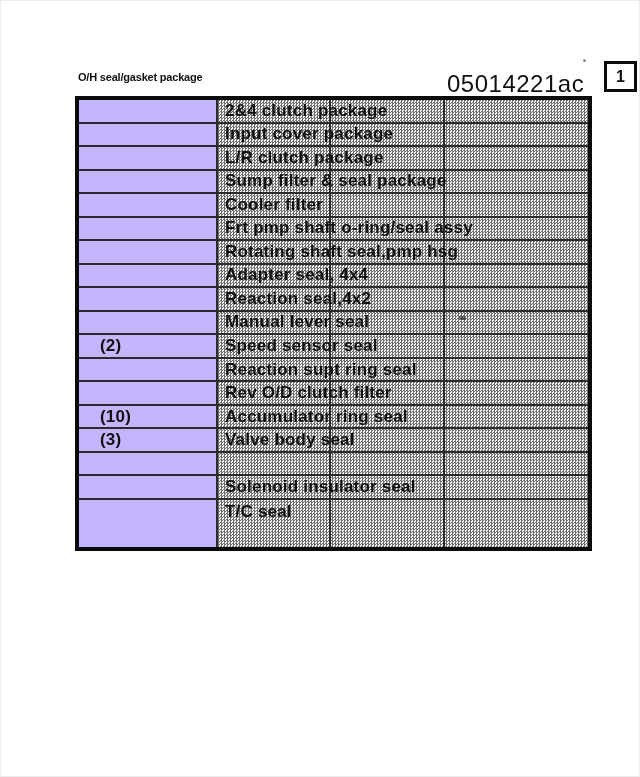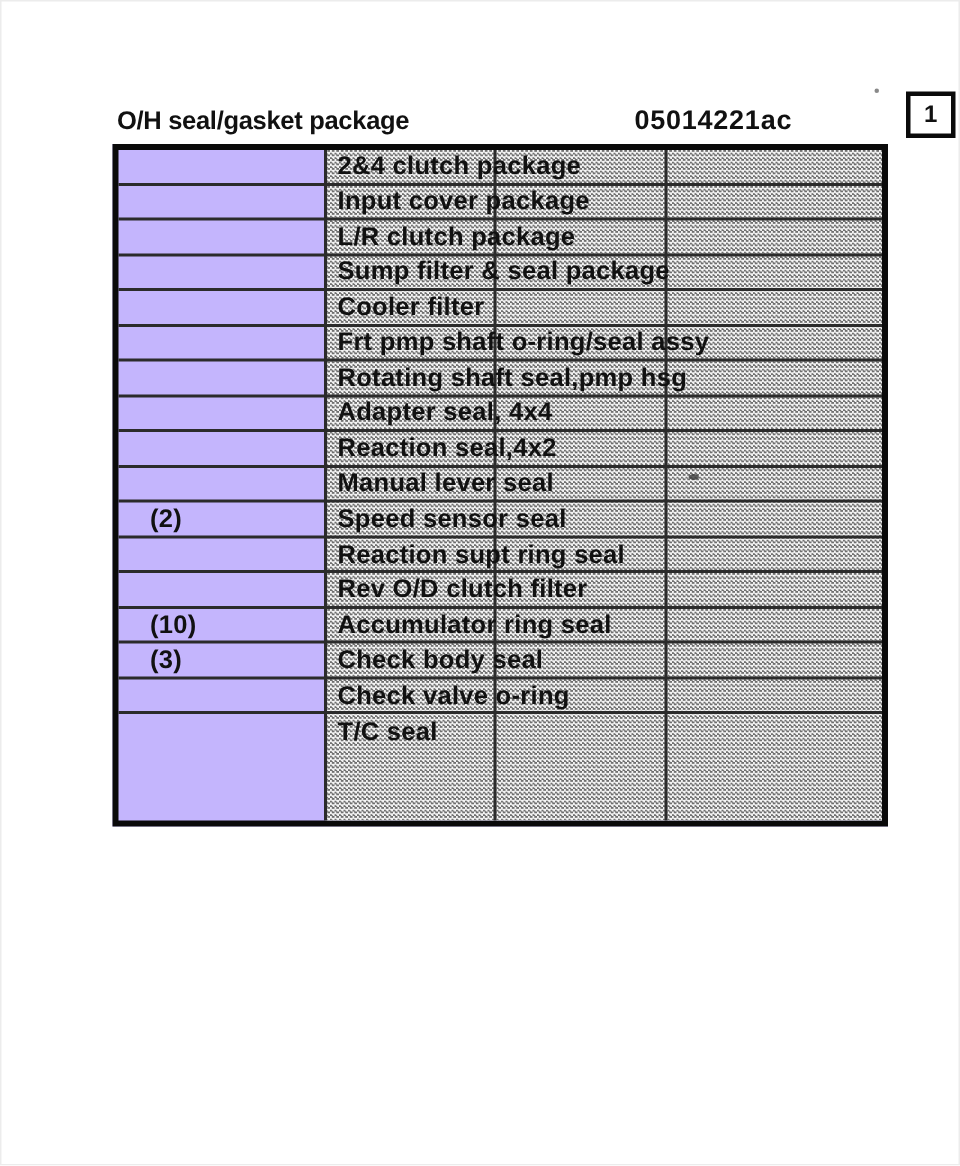--- a/index.html
+++ b/index.html
@@ -10,25 +10,25 @@
   }
   html,body{margin:0;padding:0;background:#ffffff;}
   body{font-family:"Liberation Sans", sans-serif; -webkit-font-smoothing:antialiased;}
   .screen{
     position:relative;width:640px;height:777px;background:#ffffff;overflow:hidden;
     box-shadow:inset 0 0 0 1px #ececec;
   }
   
   .doc-title{
     position:absolute;left:78px;top:71px;
-    font-size:17px;font-weight:bold;color:var(--ink);letter-spacing:-0.2px;white-space:nowrap;
+    font-size:11px;font-weight:bold;color:var(--ink);letter-spacing:-0.2px;white-space:nowrap;
   }
   .part-number{
-    position:absolute;left:423px;top:70px;
-    font-size:18px;font-weight:bold;color:var(--ink);letter-spacing:0.5px;white-space:nowrap;
+    position:absolute;left:447px;top:70px;
+    font-size:24px;font-weight:normal;color:var(--ink);letter-spacing:0.5px;white-space:nowrap;
   }
   .page-box{
     position:absolute;left:604px;top:61px;width:27px;height:25px;
     border:3px solid #0a0a0a;background:#ffffff;
     display:flex;align-items:center;justify-content:center;
     font-size:16px;font-weight:bold;color:var(--ink);
   }
   
   .parts-table{
     position:absolute;left:75px;top:96px;width:509px;height:447px;
@@ -153,28 +153,31 @@
     <span class="desc">Rev O/D clutch filter</span>
   </div>
 
   <div class="row">
     <span class="qty-cell">(10)</span>
     <span class="desc">Accumulator ring seal</span>
   </div>
 
   <div class="row">
     <span class="qty-cell">(3)</span>
-    <span class="desc">Check body seal</span>
+    <span class="desc">Valve body seal</span>
   </div>
 
   <div class="row">
     <span class="qty-cell"></span>
-    <span class="desc">Check valve o-ring</span>
   </div>
 
+  <div class="row">
+    <span class="qty-cell"></span>
+    <span class="desc">Solenoid insulator seal</span>
+  </div>
 
   <div class="row">
     <span class="qty-cell"></span>
     <span class="desc">T/C seal</span>
   </div>
 </div>
   </div>
 
   <div class="artifact a1"></div>
   <div class="artifact a2"></div>

